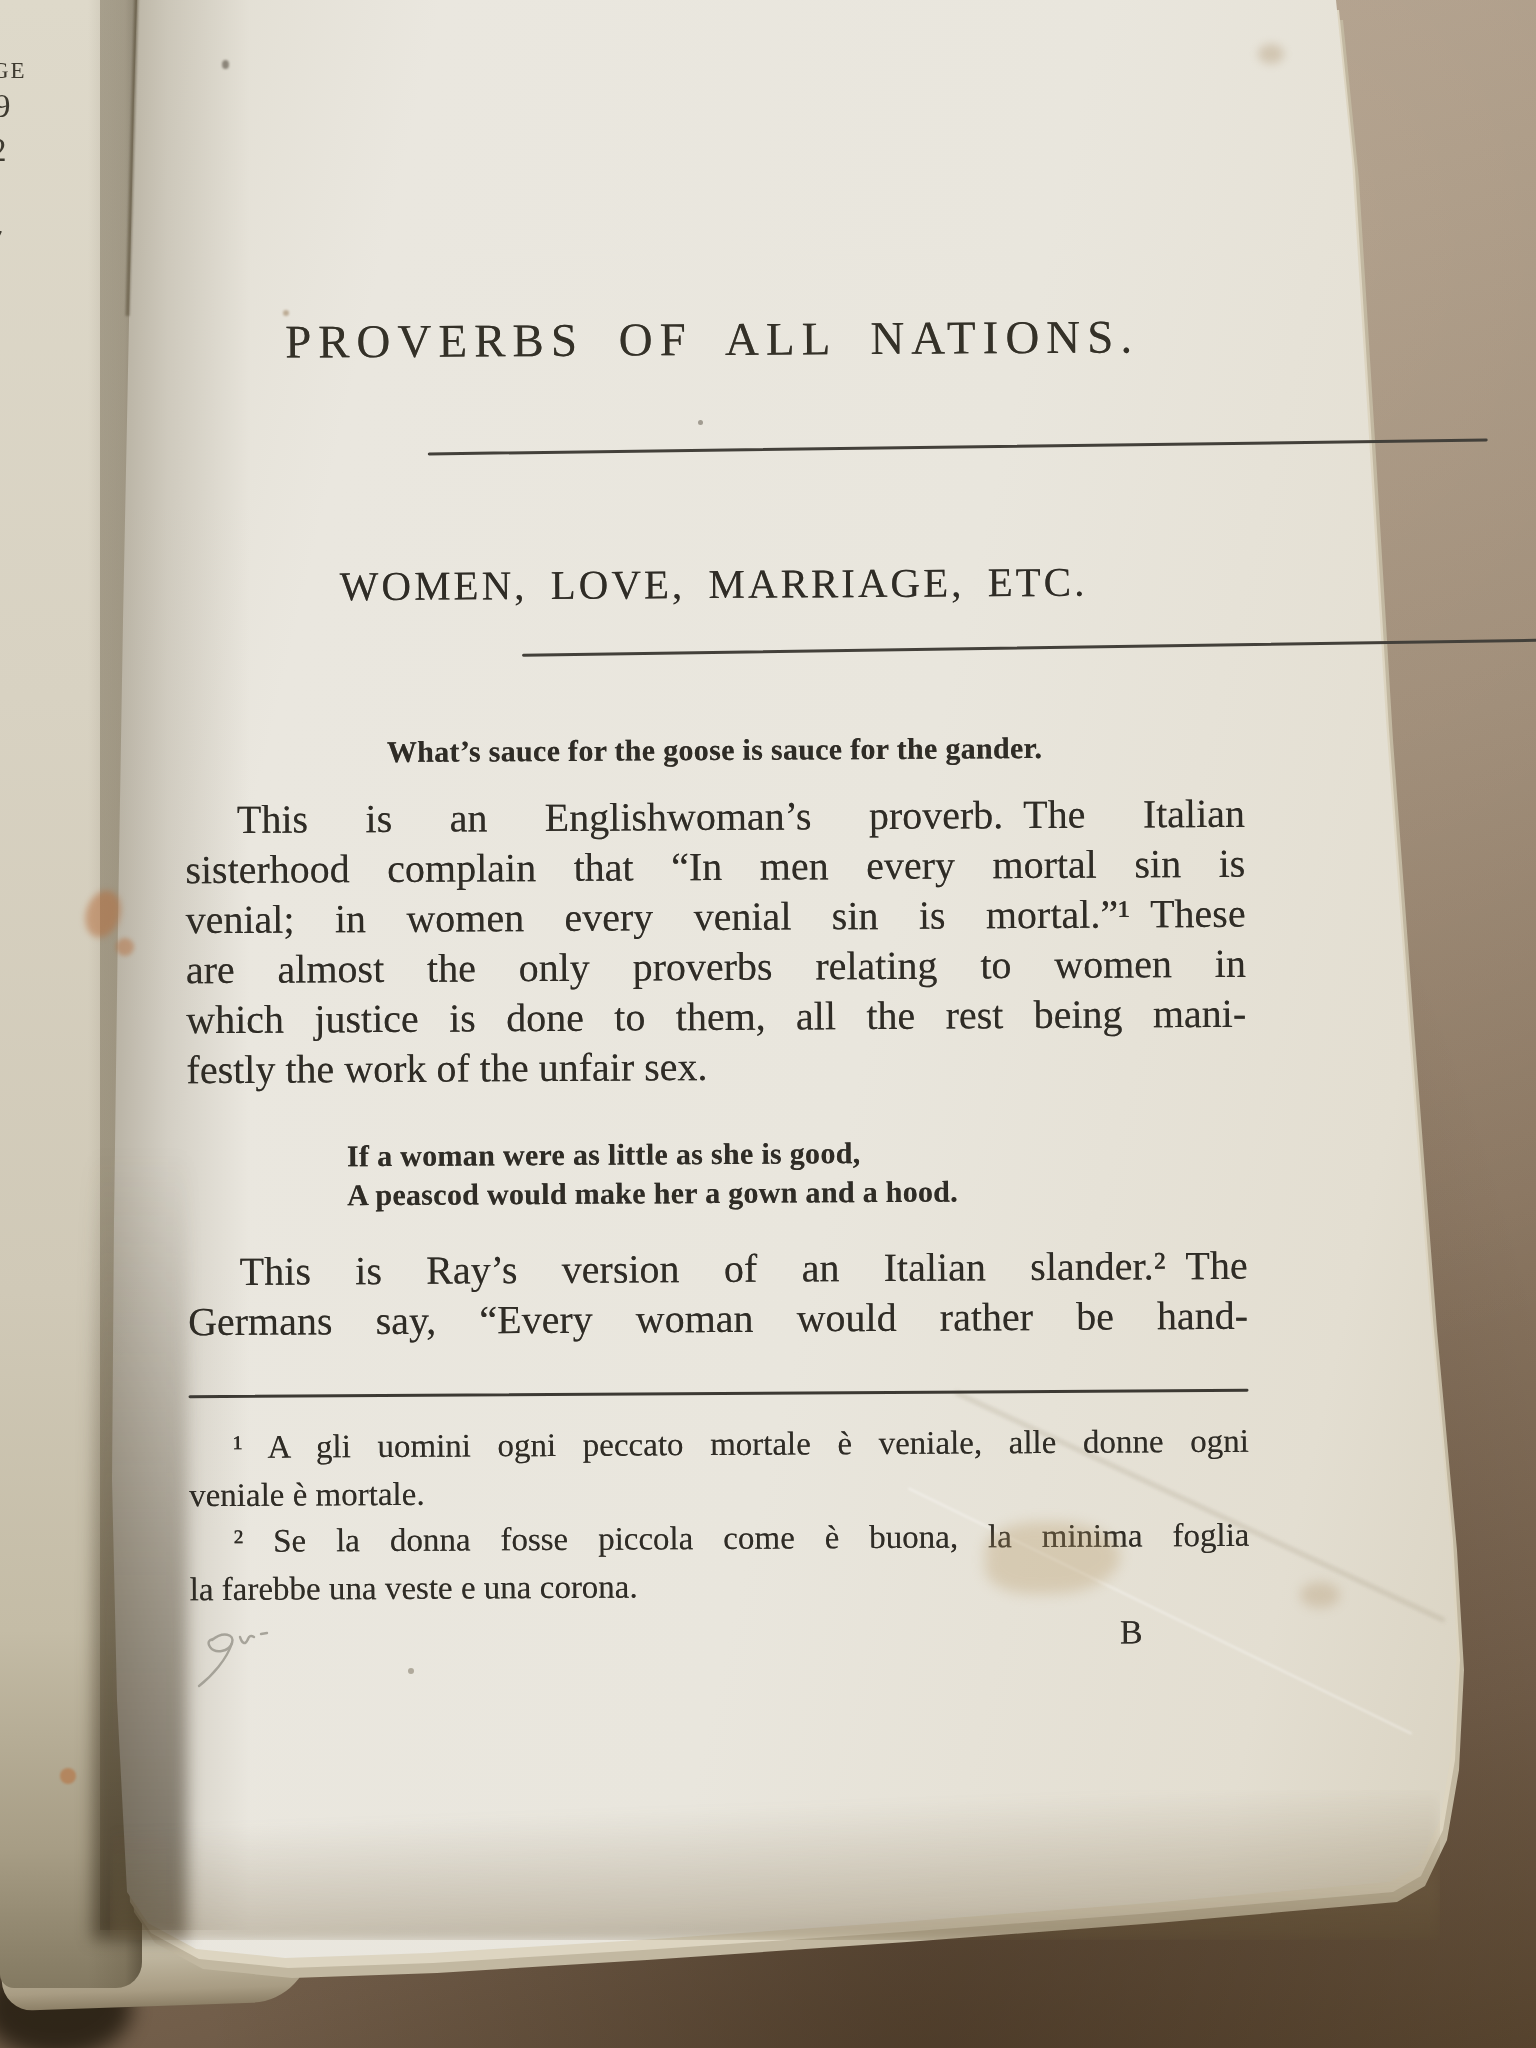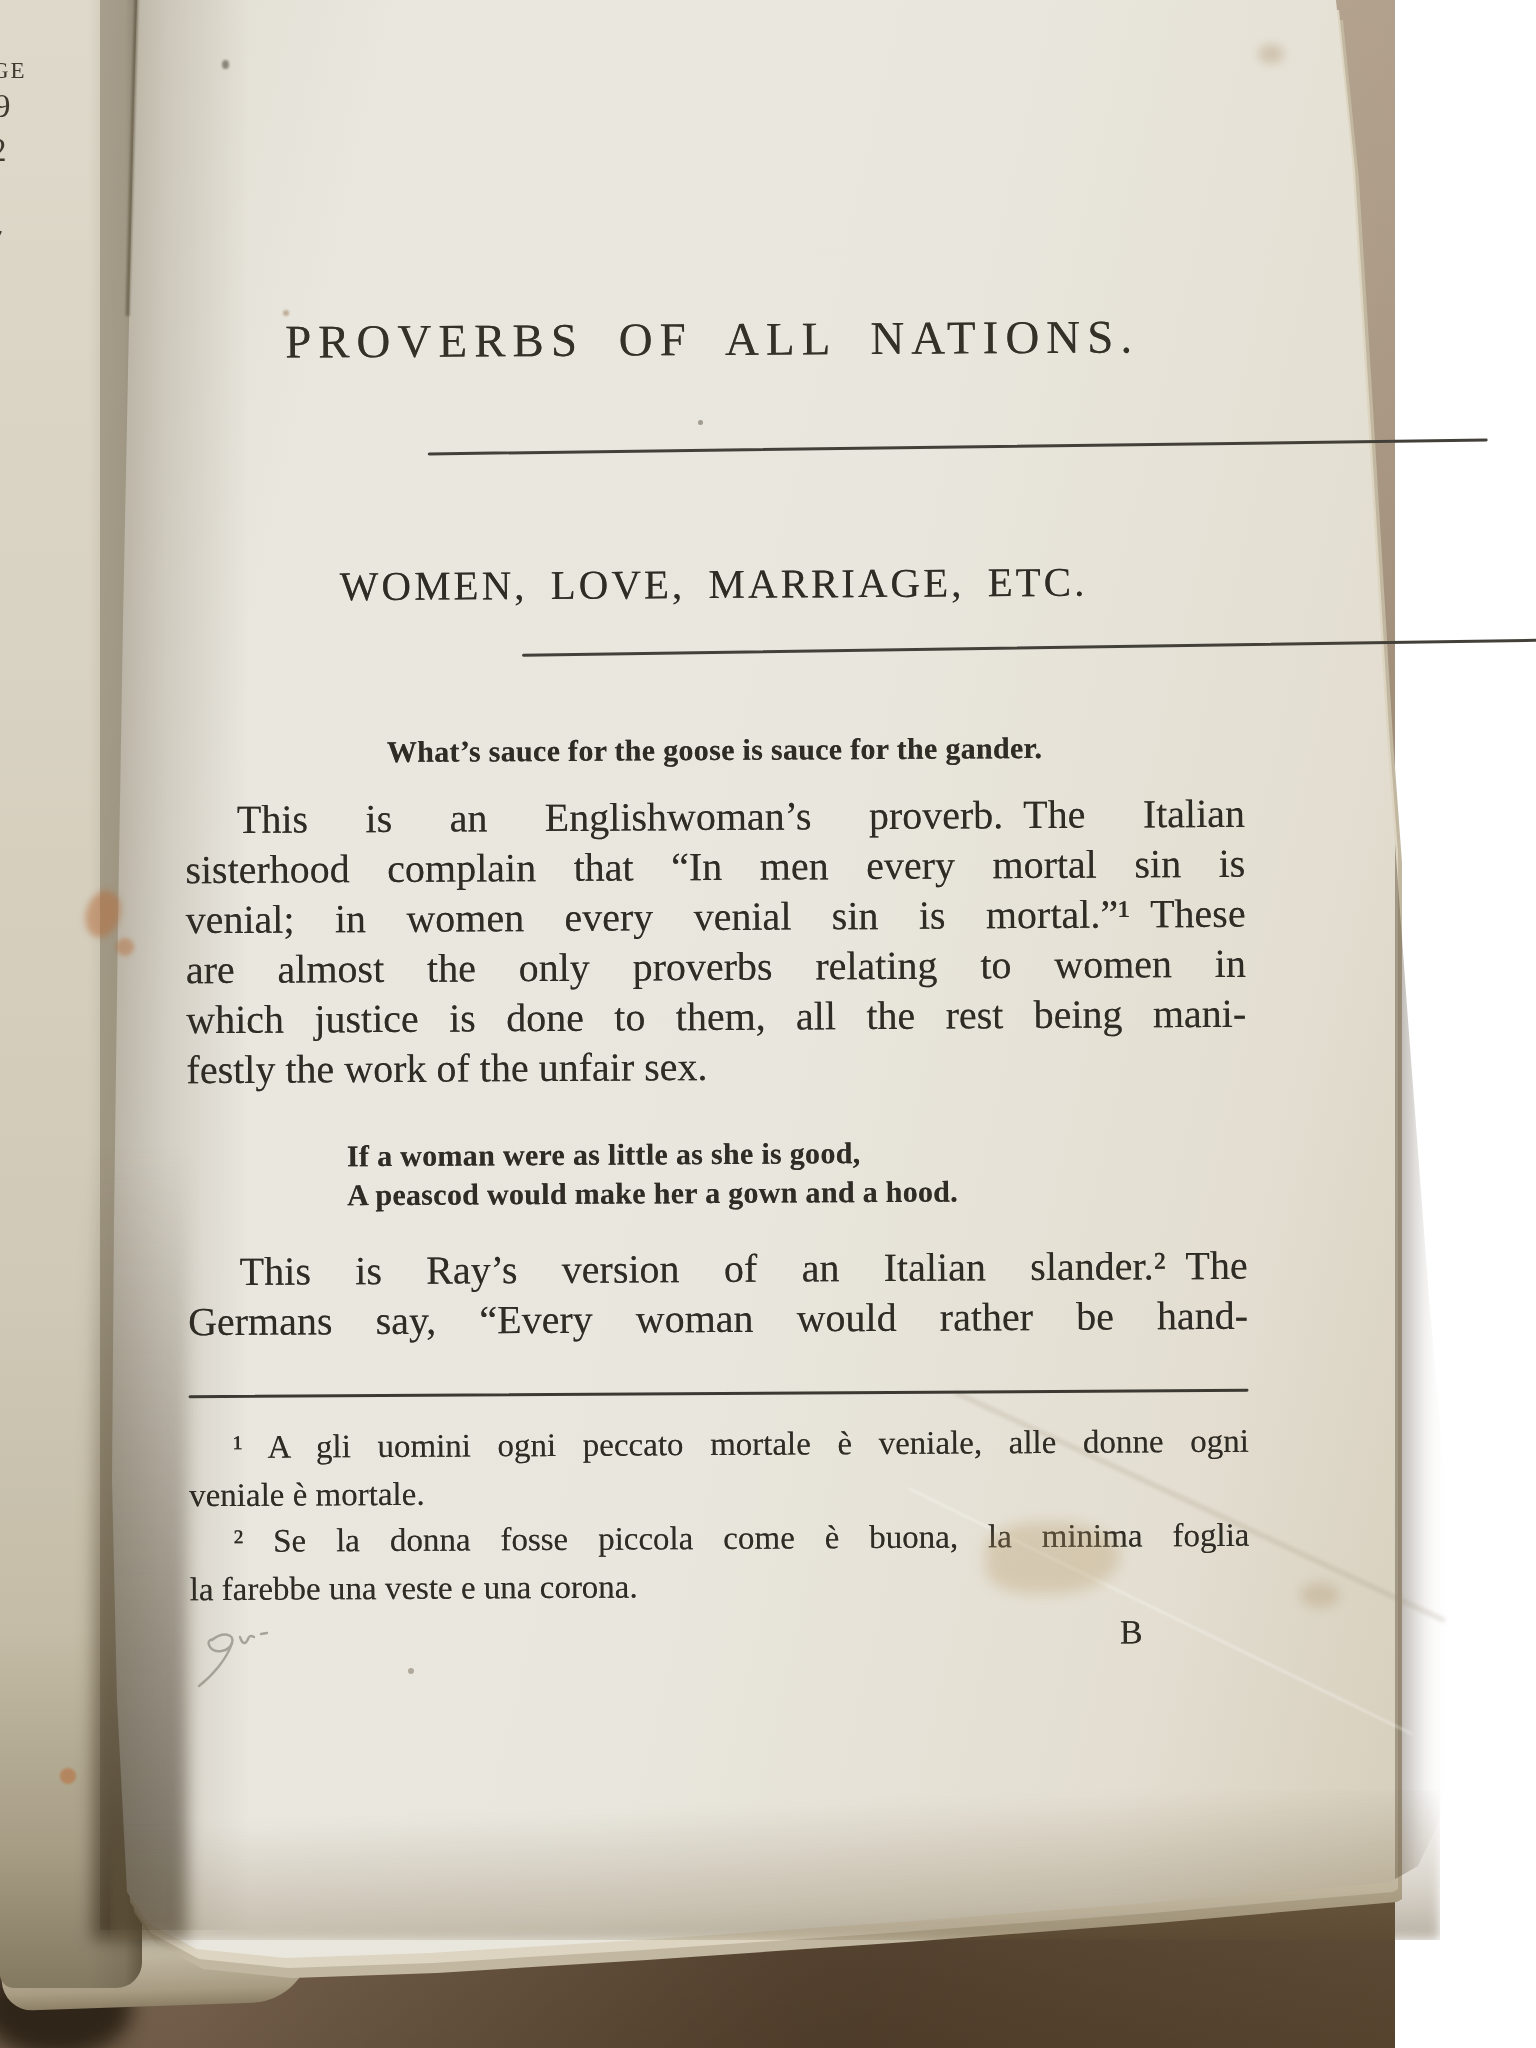--- a/index.html
+++ b/index.html
@@ -1,18 +1,18 @@
 <!DOCTYPE html>
 <html><head>
 <meta charset="utf-8">
 <style>
   html,body{margin:0;padding:0;}
   body{width:1536px;height:2048px;overflow:hidden;
        font-family:"Liberation Serif","DejaVu Serif",serif;}
-  #scene{position:relative;width:1395px;height:2048px;
+  #scene{position:relative;width:1536px;height:2048px;
        background:linear-gradient(165deg,#b2a18f 0%,#a6947f 22%,#9a8772 45%,#8a7661 65%,#715d49 85%,#58452f 100%);}
   
   .table-vignette{position:absolute;inset:0;z-index:0;
        background:radial-gradient(ellipse at 85% 10%, rgba(255,245,230,.14) 0%, rgba(0,0,0,0) 45%),
                   radial-gradient(ellipse at 60% 105%, rgba(25,12,0,.30) 0%, rgba(0,0,0,0) 55%);}
   
   .corner-blob{position:absolute;left:-18px;top:1958px;width:150px;height:100px;z-index:1;
        background:#241c10;border-radius:50%;filter:blur(10px);opacity:.85;}
   
   .page-stack{position:absolute;left:0;top:1848px;width:310px;height:158px;z-index:2;

